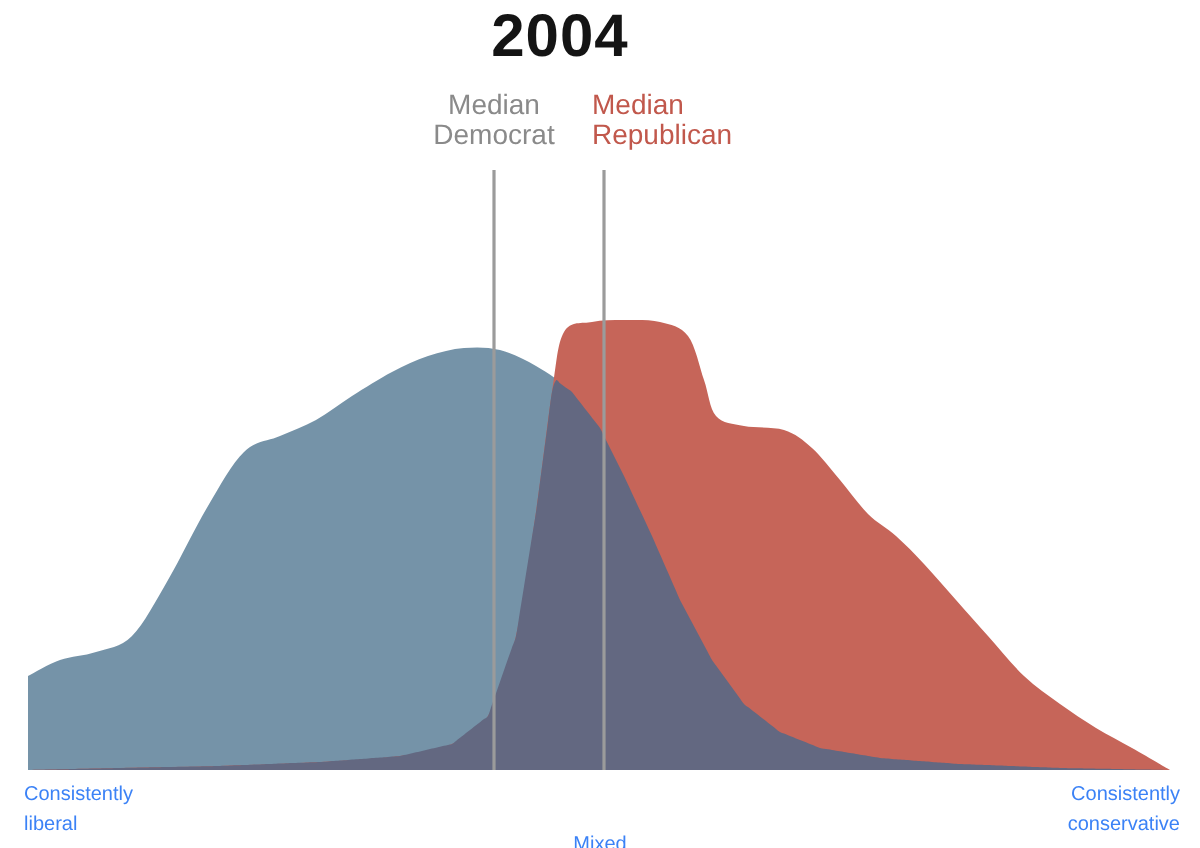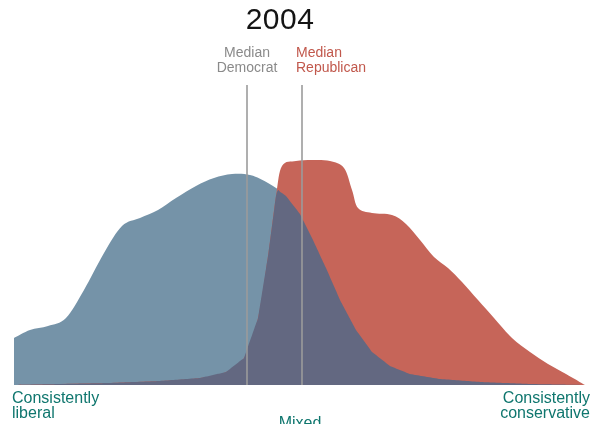--- a/index.html
+++ b/index.html
@@ -20,21 +20,21 @@
     height: 424px;
     background: #ffffff;
   }
   #chart-title {
     position: absolute;
     top: 2px;
     left: 0;
     width: 560px;
     text-align: center;
     font-size: 30px;
-    font-weight: normal;
+    font-weight: bold;
     color: #141414;
     letter-spacing: 0.5px;
   }
   .median-label {
     position: absolute;
     font-size: 14px;
     line-height: 15px;
     text-align: center;
     white-space: pre-line;
   }
@@ -48,23 +48,23 @@
     color: #c1584c;
     left: 280px;
     top: 45px;
     width: 130px;
     text-align: left;
     padding-left: 16px;
     box-sizing: border-box;
   }
   .axis-label {
     position: absolute;
-    font-size: 16px;
+    font-size: 10px;
     line-height: 15px;
-    color: #0f766e;
+    color: #3b82f6;
     white-space: pre-line;
   }
   #axis-left-label {
     left: 12px;
     top: 390px;
     text-align: left;
   }
   #axis-center-label {
     left: 240px;
     top: 390px;

